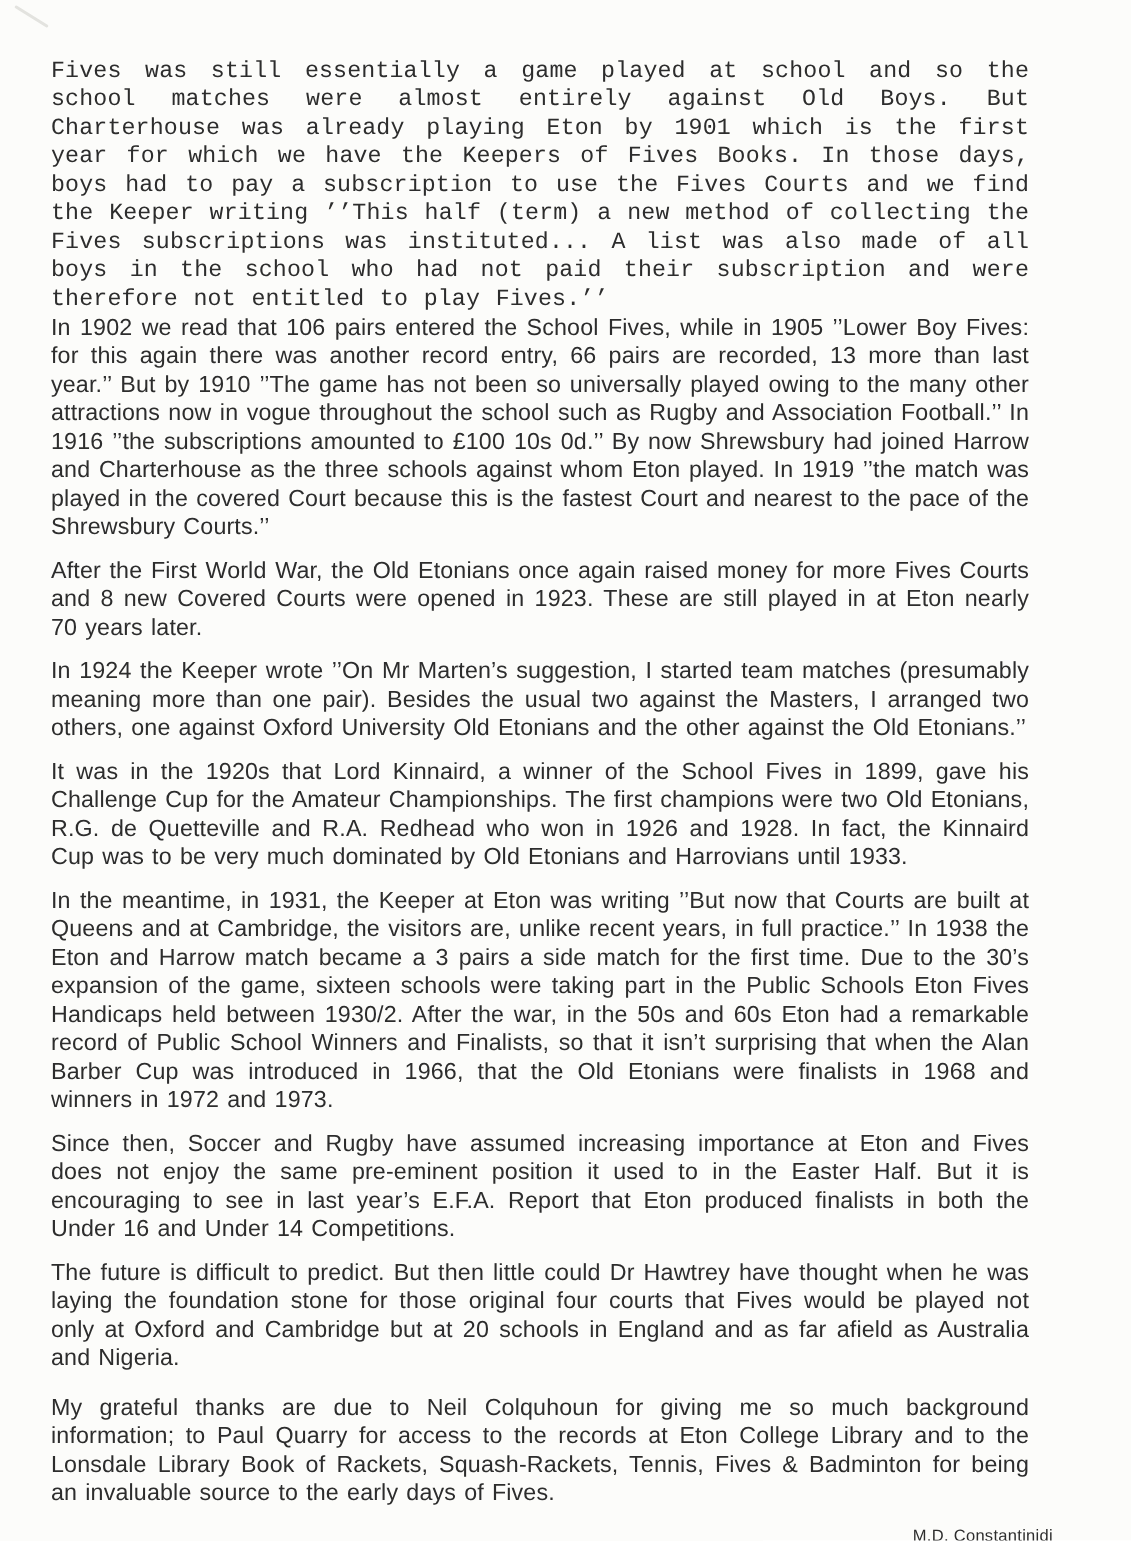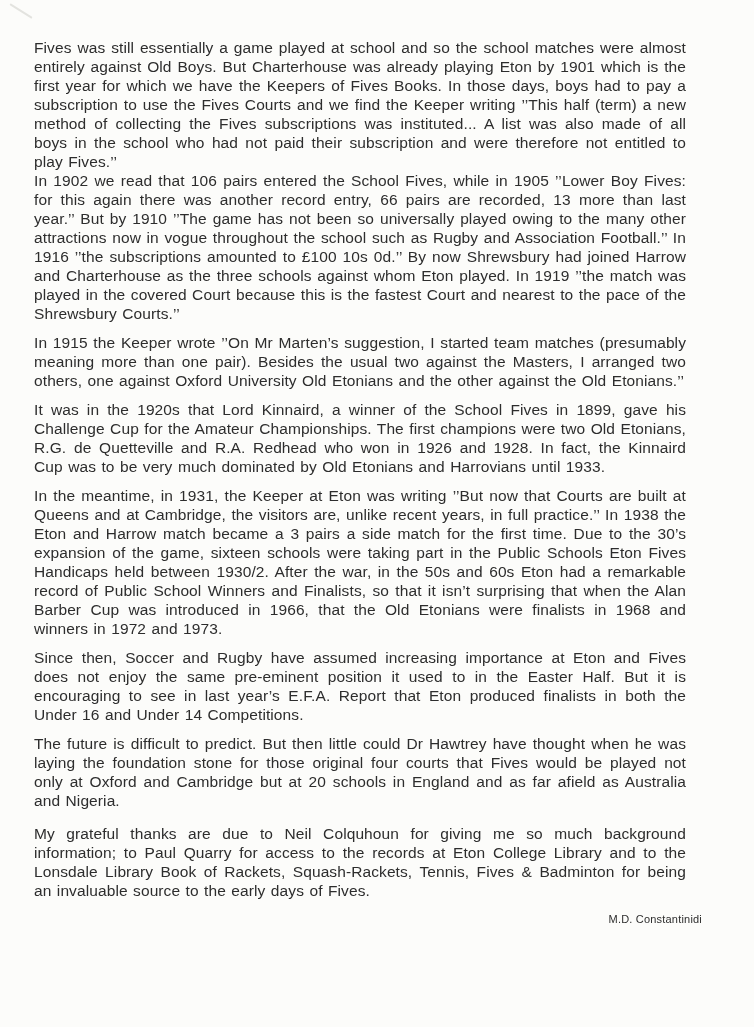--- a/index.html
+++ b/index.html
@@ -36,20 +36,21 @@
     margin: 0 0 10px 0;
     font-size: 15.5px;
     line-height: 19px;
     color: #2d2d2d;
     text-align: justify;
     word-spacing: 1px;
     letter-spacing: 0.1px;
   }
   .text-block p.no-gap-after {
     margin-bottom: 0;
+    font-family: Liberation Mono, monospace;
   }
   .text-block p.thanks {
     margin-top: 14px;
   }
   .signature {
     margin-top: 2px;
     margin-right: -16px;
     font-size: 11px;
     line-height: 19px;
     color: #2d2d2d;
@@ -58,21 +59,22 @@
   }
 </style>
 </head>
 <body>
 
 <main class="page">
   <div class="scan-mark"></div>
   <article class="text-block">
     <p class="no-gap-after">Fives was still essentially a game played at school and so the school matches were almost entirely against Old Boys. But Charterhouse was already playing Eton by 1901 which is the first year for which we have the Keepers of Fives Books. In those days, boys had to pay a subscription to use the Fives Courts and we find the Keeper writing ’’This half (term) a new method of collecting the Fives subscriptions was instituted... A list was also made of all boys in the school who had not paid their subscription and were therefore not entitled to play Fives.’’</p>
     <p>In 1902 we read that 106 pairs entered the School Fives, while in 1905 ’’Lower Boy Fives: for this again there was another record entry, 66 pairs are recorded, 13 more than last year.’’ But by 1910 ’’The game has not been so universally played owing to the many other attractions now in vogue throughout the school such as Rugby and Association Football.’’ In 1916 ’’the subscriptions amounted to £100 10s 0d.’’ By now Shrewsbury had joined Harrow and Charterhouse as the three schools against whom Eton played. In 1919 ’’the match was played in the covered Court because this is the fastest Court and nearest to the pace of the Shrewsbury Courts.’’</p>
-    <p>In 1915 the Keeper wrote ’’On Mr Marten’s suggestion, I started team matches (presumably meaning more than one pair). Besides the usual two against the Masters, I arranged two others, one against Oxford University Old Etonians and the other against the Old Etonians.’’</p>
+    <p>After the First World War, the Old Etonians once again raised money for more Fives Courts and 8 new Covered Courts were opened in 1923. These are still played in at Eton nearly 70 years later.</p>
+    <p>In 1924 the Keeper wrote ’’On Mr Marten’s suggestion, I started team matches (presumably meaning more than one pair). Besides the usual two against the Masters, I arranged two others, one against Oxford University Old Etonians and the other against the Old Etonians.’’</p>
     <p>It was in the 1920s that Lord Kinnaird, a winner of the School Fives in 1899, gave his Challenge Cup for the Amateur Championships. The first champions were two Old Etonians, R.G. de Quetteville and R.A. Redhead who won in 1926 and 1928. In fact, the Kinnaird Cup was to be very much dominated by Old Etonians and Harrovians until 1933.</p>
     <p>In the meantime, in 1931, the Keeper at Eton was writing ’’But now that Courts are built at Queens and at Cambridge, the visitors are, unlike recent years, in full practice.’’ In 1938 the Eton and Harrow match became a 3 pairs a side match for the first time. Due to the 30’s expansion of the game, sixteen schools were taking part in the Public Schools Eton Fives Handicaps held between 1930/2. After the war, in the 50s and 60s Eton had a remarkable record of Public School Winners and Finalists, so that it isn’t surprising that when the Alan Barber Cup was introduced in 1966, that the Old Etonians were finalists in 1968 and winners in 1972 and 1973.</p>
     <p>Since then, Soccer and Rugby have assumed increasing importance at Eton and Fives does not enjoy the same pre-eminent position it used to in the Easter Half. But it is encouraging to see in last year’s E.F.A. Report that Eton produced finalists in both the Under 16 and Under 14 Competitions.</p>
     <p>The future is difficult to predict. But then little could Dr Hawtrey have thought when he was laying the foundation stone for those original four courts that Fives would be played not only at Oxford and Cambridge but at 20 schools in England and as far afield as Australia and Nigeria.</p>
     <p class="thanks">My grateful thanks are due to Neil Colquhoun for giving me so much background information; to Paul Quarry for access to the records at Eton College Library and to the Lonsdale Library Book of Rackets, Squash-Rackets, Tennis, Fives &amp; Badminton for being an invaluable source to the early days of Fives.</p>
     <div class="signature">M.D. Constantinidi</div>
   </article>
 </main>
 
 </body></html>

